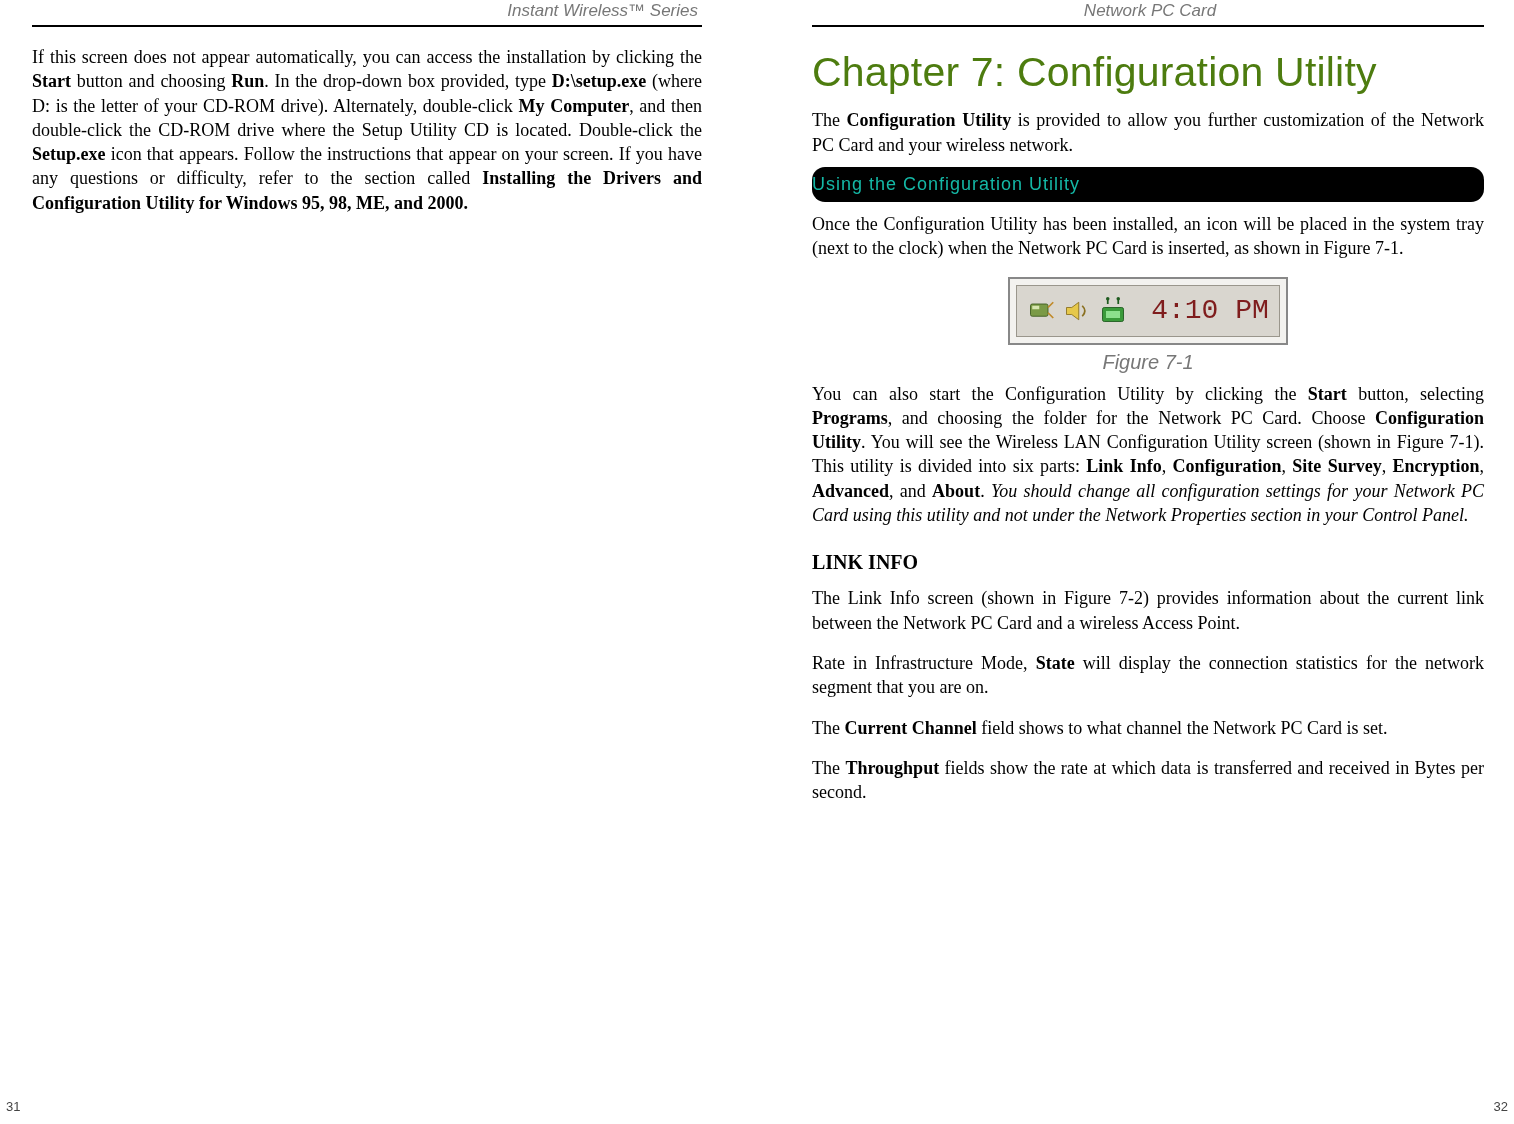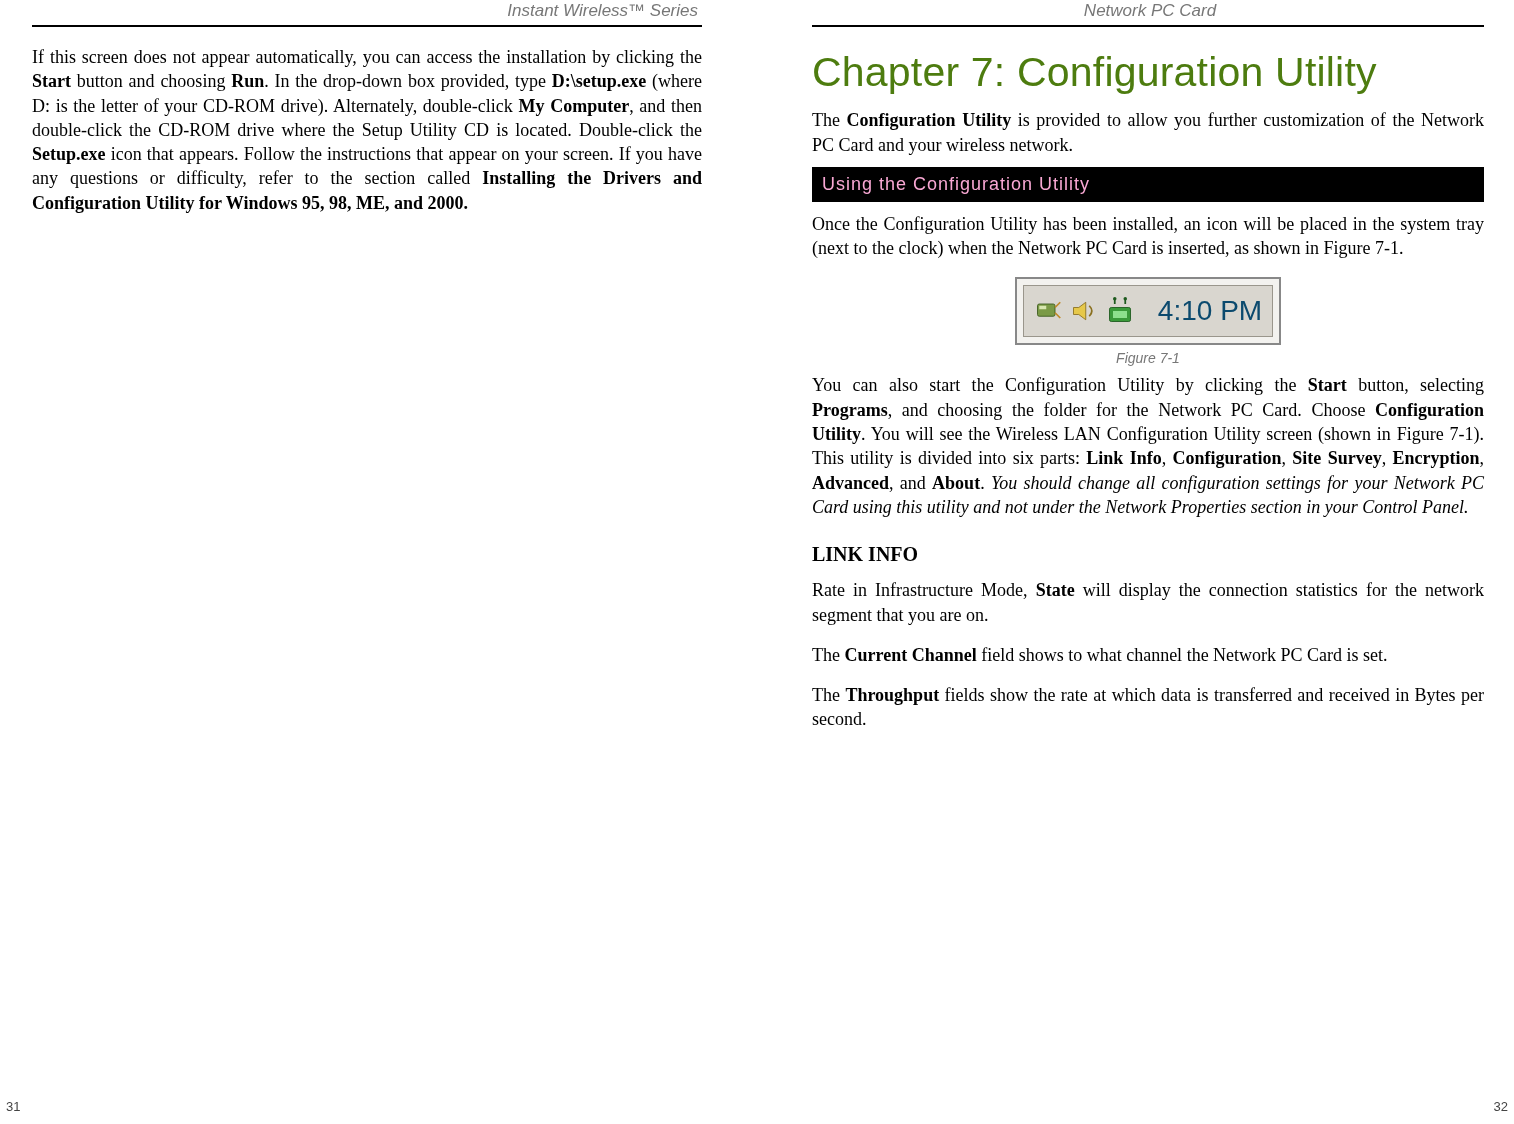--- a/index.html
+++ b/index.html
@@ -42,26 +42,27 @@
   .chapter-title {
     font-family: "Trebuchet MS", "Lucida Sans", sans-serif;
     color: #4d7c0f;
     font-size: 41px;
     font-weight: 400;
     margin: 2px 0 8px 0;
     letter-spacing: 0.2px;
   }
   .section-bar {
     background: #000;
-    color: #f9a8d4;
+    color: #14b8a6;
     font-family: "Trebuchet MS", "Lucida Sans", sans-serif;
     font-size: 18px;
     letter-spacing: 1px;
-    padding: 5px 10px 6px 10px;
+    padding: 5px 10px 6px 0;
     margin: 4px 0 10px 0;
+    border-radius: 13px;
   }
   .bold { font-weight: 700; }
   .italic { font-style: italic; }
   .subhead {
     font-weight: 700;
     font-size: 20px;
     margin: 22px 0 10px 0;
   }
   .figure-wrap { text-align: center; margin: 14px 0 6px 0; }
   .systray {
@@ -74,30 +75,30 @@
     display: flex;
     align-items: center;
     background: #d9d6cf;
     border: 1px solid #9a968c;
     padding: 6px 10px;
     gap: 10px;
   }
   .tray-icons { display: flex; gap: 8px; align-items: center; }
   .ico { width: 28px; height: 28px; }
   .clock {
-    font-family: Liberation Sans, sans-serif;
+    font-family: Liberation Mono, monospace;
     font-size: 28px;
-    color: #0c4a6e;
+    color: #7f1d1d;
     padding-left: 14px;
   }
   .fig-caption {
     font-family: "Trebuchet MS", "Lucida Sans", sans-serif;
     color: #777;
     font-style: italic;
-    font-size: 14px;
+    font-size: 20px;
     margin-top: 4px;
   }
   .page-num {
     position: absolute;
     bottom: 8px;
     font-family: Arial, sans-serif;
     font-size: 13px;
     color: #444;
   }
   .pn-left { left: 6px; }
@@ -157,20 +158,21 @@
       </div>
       <div class="fig-caption">Figure 7-1</div>
     </div>
 
     <p class="para">
       <span>You can also start the Configuration Utility by clicking the </span><span class="bold">Start</span><span> button, selecting </span><span class="bold">Programs</span><span>,  and choosing the folder for the Network PC Card.  Choose </span><span class="bold">Configuration Utility</span><span>.  You will see the Wireless LAN Configuration Utility screen (shown in Figure 7-1). This utility is divided into six parts: </span><span class="bold">Link Info</span><span>, </span><span class="bold">Configuration</span><span>, </span><span class="bold">Site Survey</span><span>, </span><span class="bold">Encryption</span><span>,  </span><span class="bold">Advanced</span><span>, and </span><span class="bold">About</span><span>.  </span><span class="italic">You should change all configuration settings for your Network PC Card using this utility and not under the Network Properties section in your Control Panel.</span>
     </p>
 
     <div class="subhead">LINK INFO</div>
 
+    <p class="para">The Link Info screen (shown in Figure 7-2) provides information about the current link between the Network PC Card and a wireless Access Point.</p>
 
     <p class="para">
       <span>Rate in Infrastructure Mode, </span><span class="bold">State</span><span> will display the connection statistics for the network segment that you are on.</span>
     </p>
 
     <p class="para">
       <span>The </span><span class="bold">Current Channel</span><span> field shows to what channel the Network PC Card is set.</span>
     </p>
 
 

